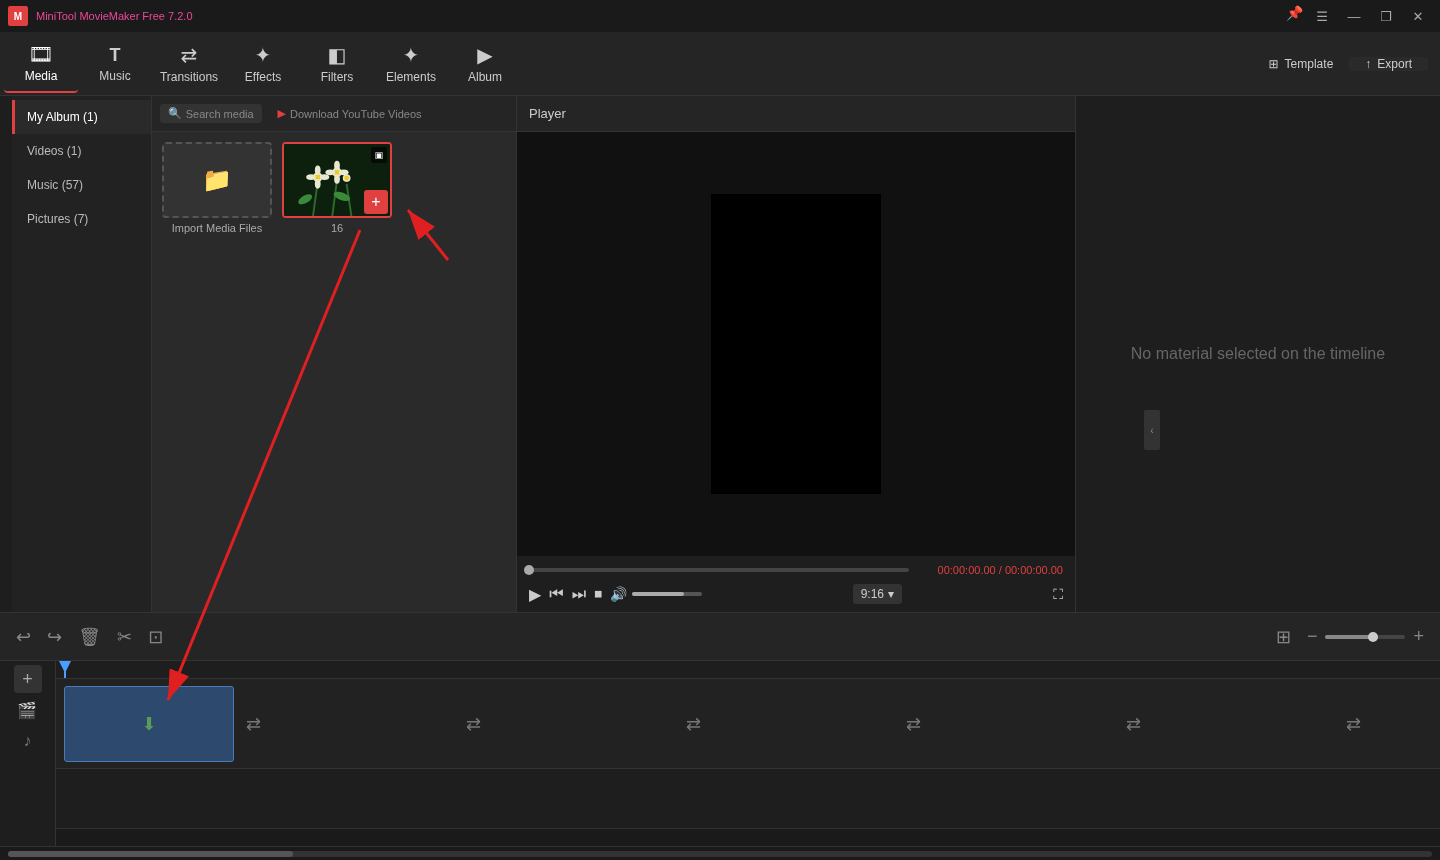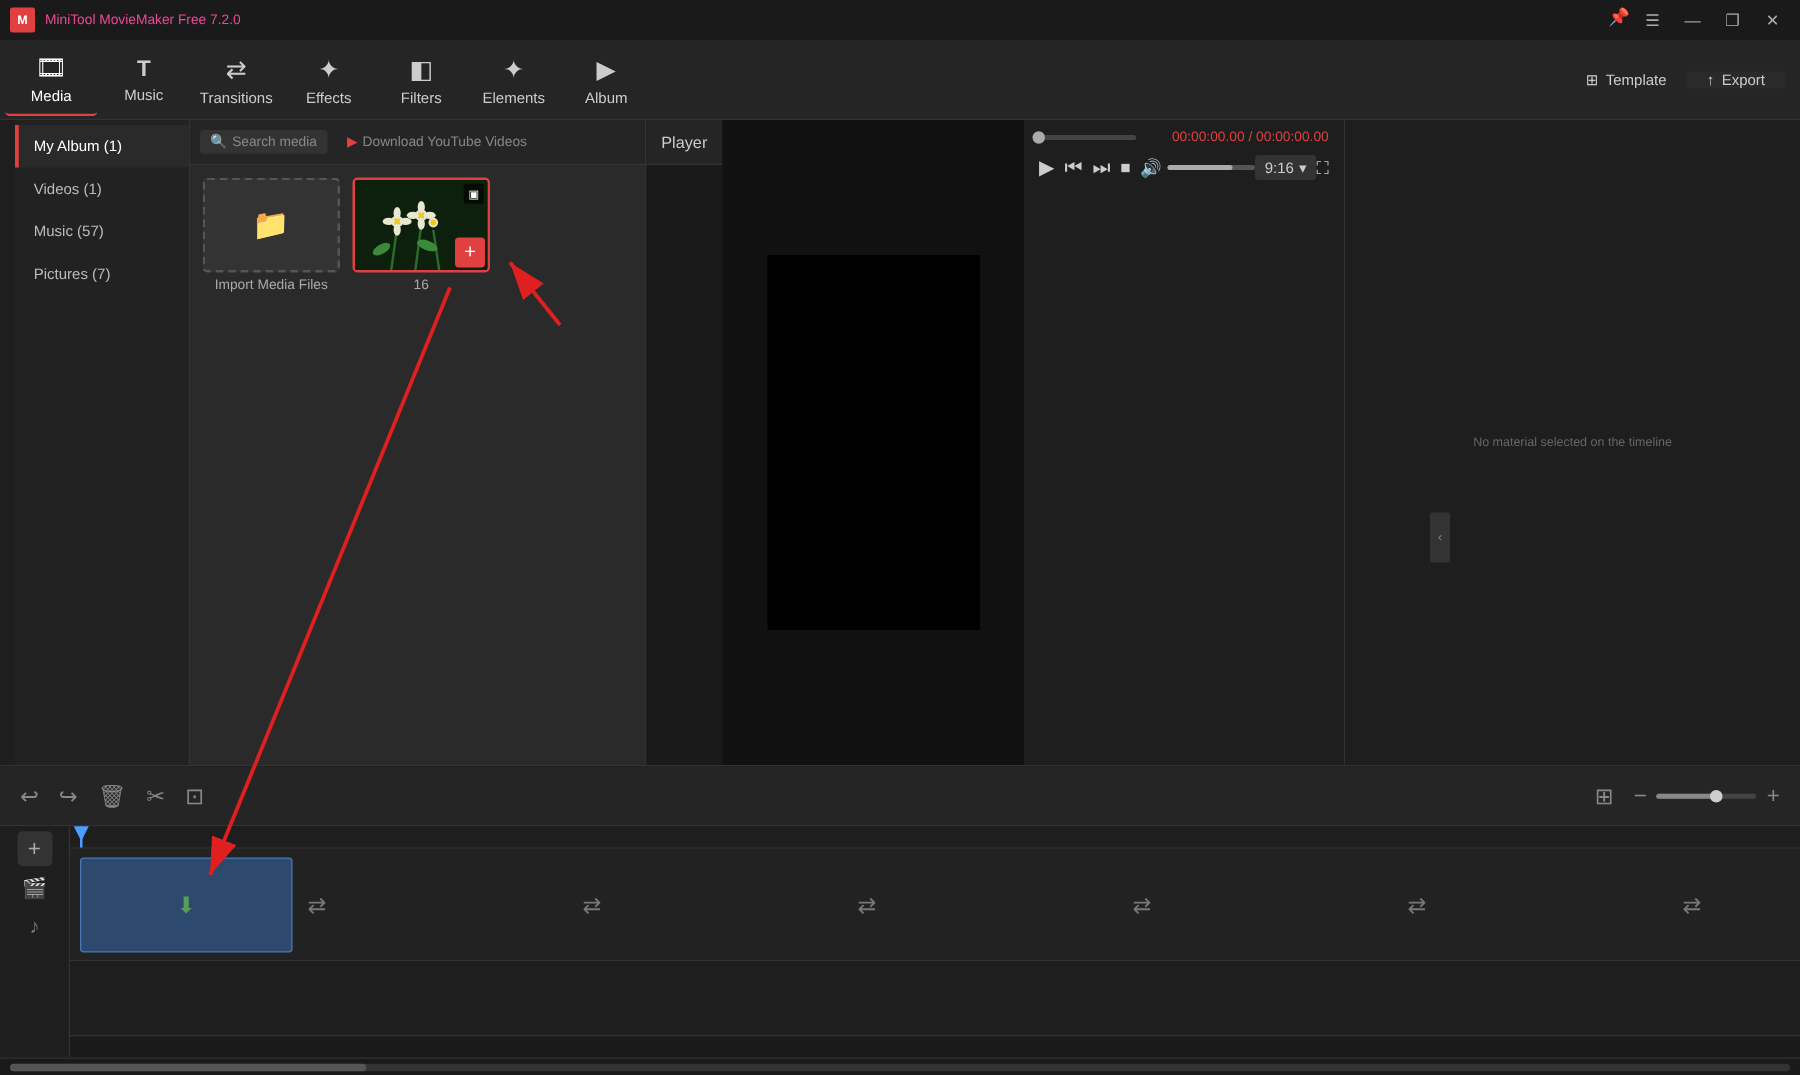--- a/index.html
+++ b/index.html
@@ -165,20 +165,21 @@
       justify-content: center;
       font-size: 9px;
       color: #fff;
     }
 
     
     #player-area {
       width: 560px;
       background: #1a1a1a;
       display: flex;
+      flex-direction: column;
       border-left: 1px solid #333;
       border-right: 1px solid #333;
     }
     #player-header {
       height: 36px;
       background: #252525;
       display: flex;
       align-items: center;
       justify-content: space-between;
       padding: 0 12px;
@@ -264,21 +265,21 @@
 
     
     #right-panel {
       flex: 1;
       background: #1e1e1e;
       display: flex;
       flex-direction: column;
       align-items: center;
       justify-content: center;
     }
-    #no-material-text { font-size: 10px; color: #666; }
+    #no-material-text { font-size: 16px; color: #666; }
     #panel-toggle {
       position: absolute;
       right: 280px;
       top: 50%;
       transform: translateY(-50%);
       width: 16px;
       height: 40px;
       background: #333;
       display: flex;
       align-items: center;

